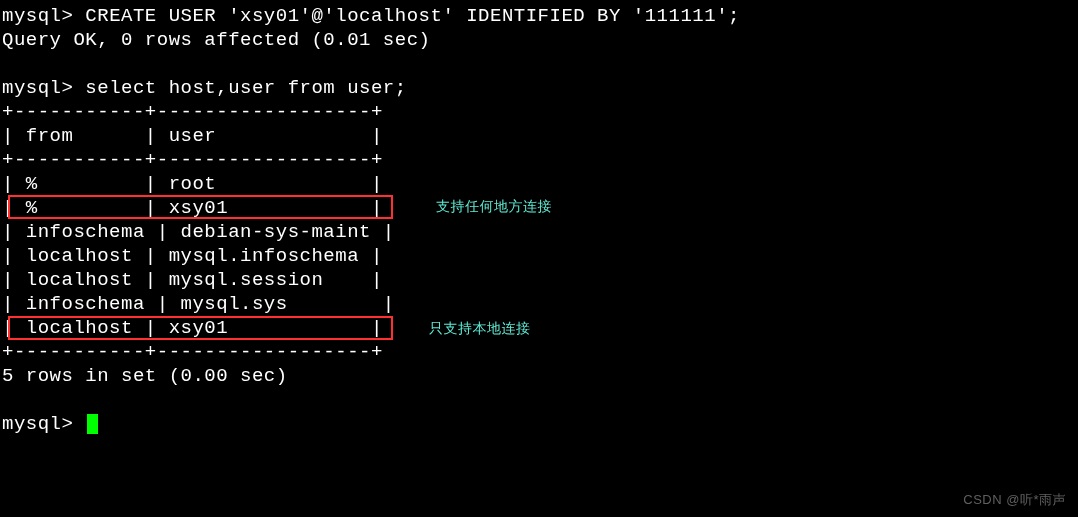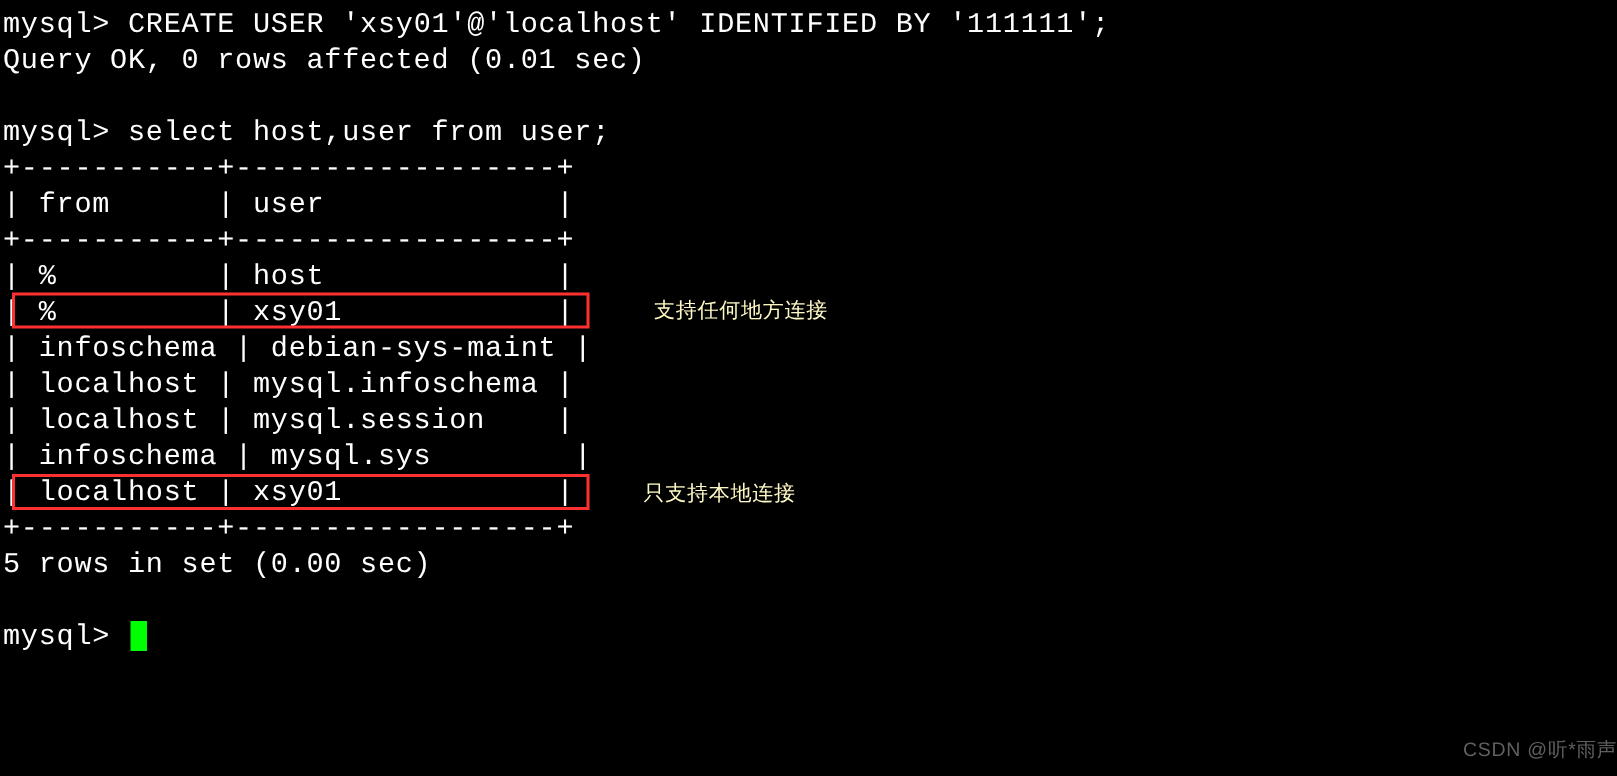--- a/index.html
+++ b/index.html
@@ -34,46 +34,46 @@
       vertical-align: middle;
       margin-left: 2px;
     }
     .highlight-box {
       position: absolute;
       border: 2px solid #ff3030;
       pointer-events: none;
     }
     .annotation {
       position: absolute;
-      color: #fef9c3;
+      color: #5eead4;
       font-family: Liberation Mono, monospace;
       font-size: 14px;
       pointer-events: none;
     }
     .watermark {
       position: absolute;
       bottom: 8px;
-      right: 0;
+      right: 12px;
       color: #888;
       font-family: sans-serif;
       font-size: 13px;
       opacity: 0.7;
     }
   </style>
 </head>
 <body>
 
 <div class="line"><span class="prompt">mysql&gt; </span><span>CREATE USER 'xsy01'@'localhost' IDENTIFIED BY '111111';</span></div>
 <div class="line">Query OK, 0 rows affected (0.01 sec)</div>
 <div class="line"> </div>
 <div class="line"><span class="prompt">mysql&gt; </span><span>select host,user from user;</span></div>
 <div class="line">+-----------+------------------+</div>
 <div class="line">| from      | user             |</div>
 <div class="line">+-----------+------------------+</div>
-<div class="line">| %         | host             |</div>
+<div class="line">| %         | root             |</div>
 <div class="line">| %         | xsy01            |</div>
 <div class="line">| infoschema | debian-sys-maint |</div>
 <div class="line">| localhost | mysql.infoschema |</div>
 <div class="line">| localhost | mysql.session    |</div>
 <div class="line">| infoschema | mysql.sys        |</div>
 <div class="line">| localhost | xsy01            |</div>
 <div class="line">+-----------+------------------+</div>
 <div class="line">5 rows in set (0.00 sec)</div>
 <div class="line"> </div>
 <div class="line"><span class="prompt">mysql&gt; </span><span class="cursor"></span></div>

